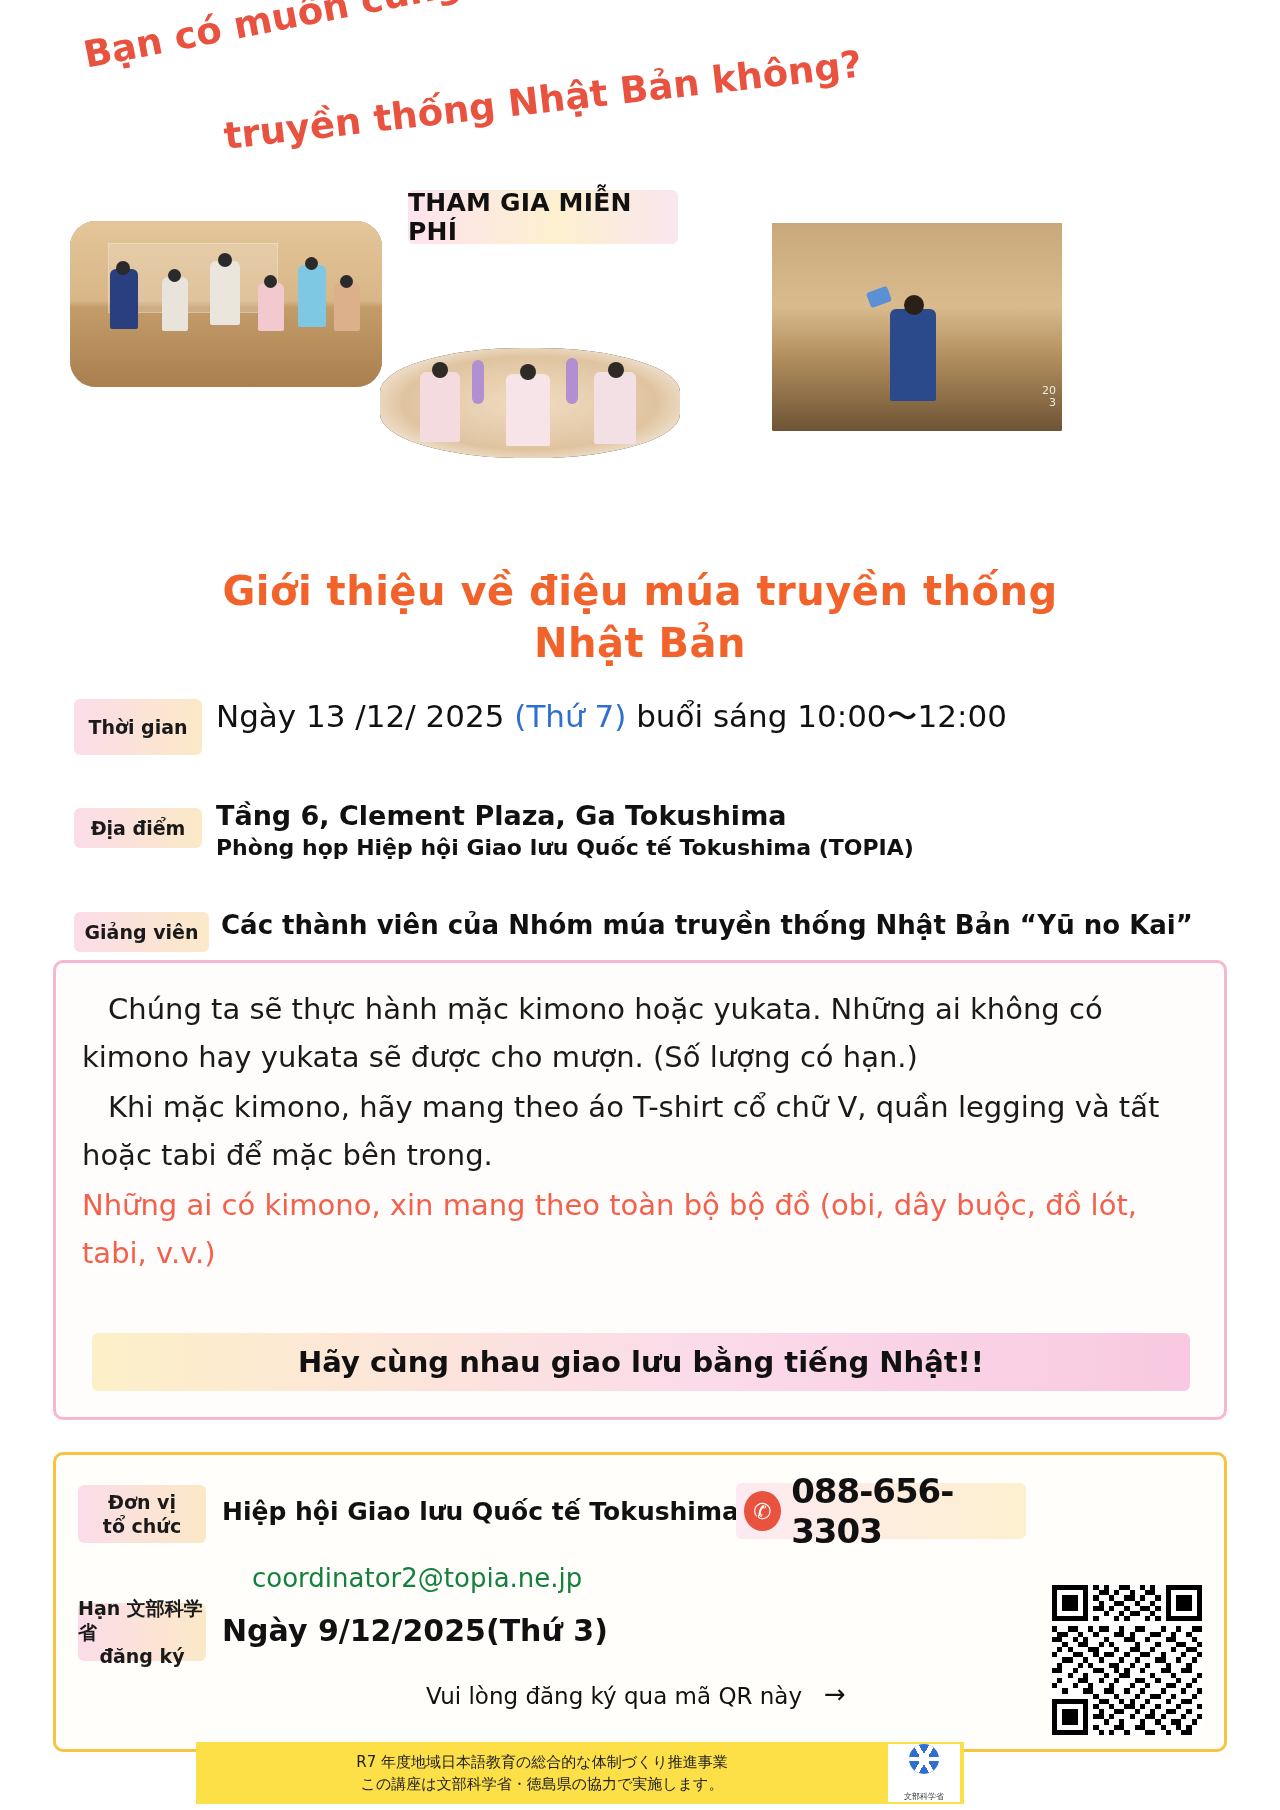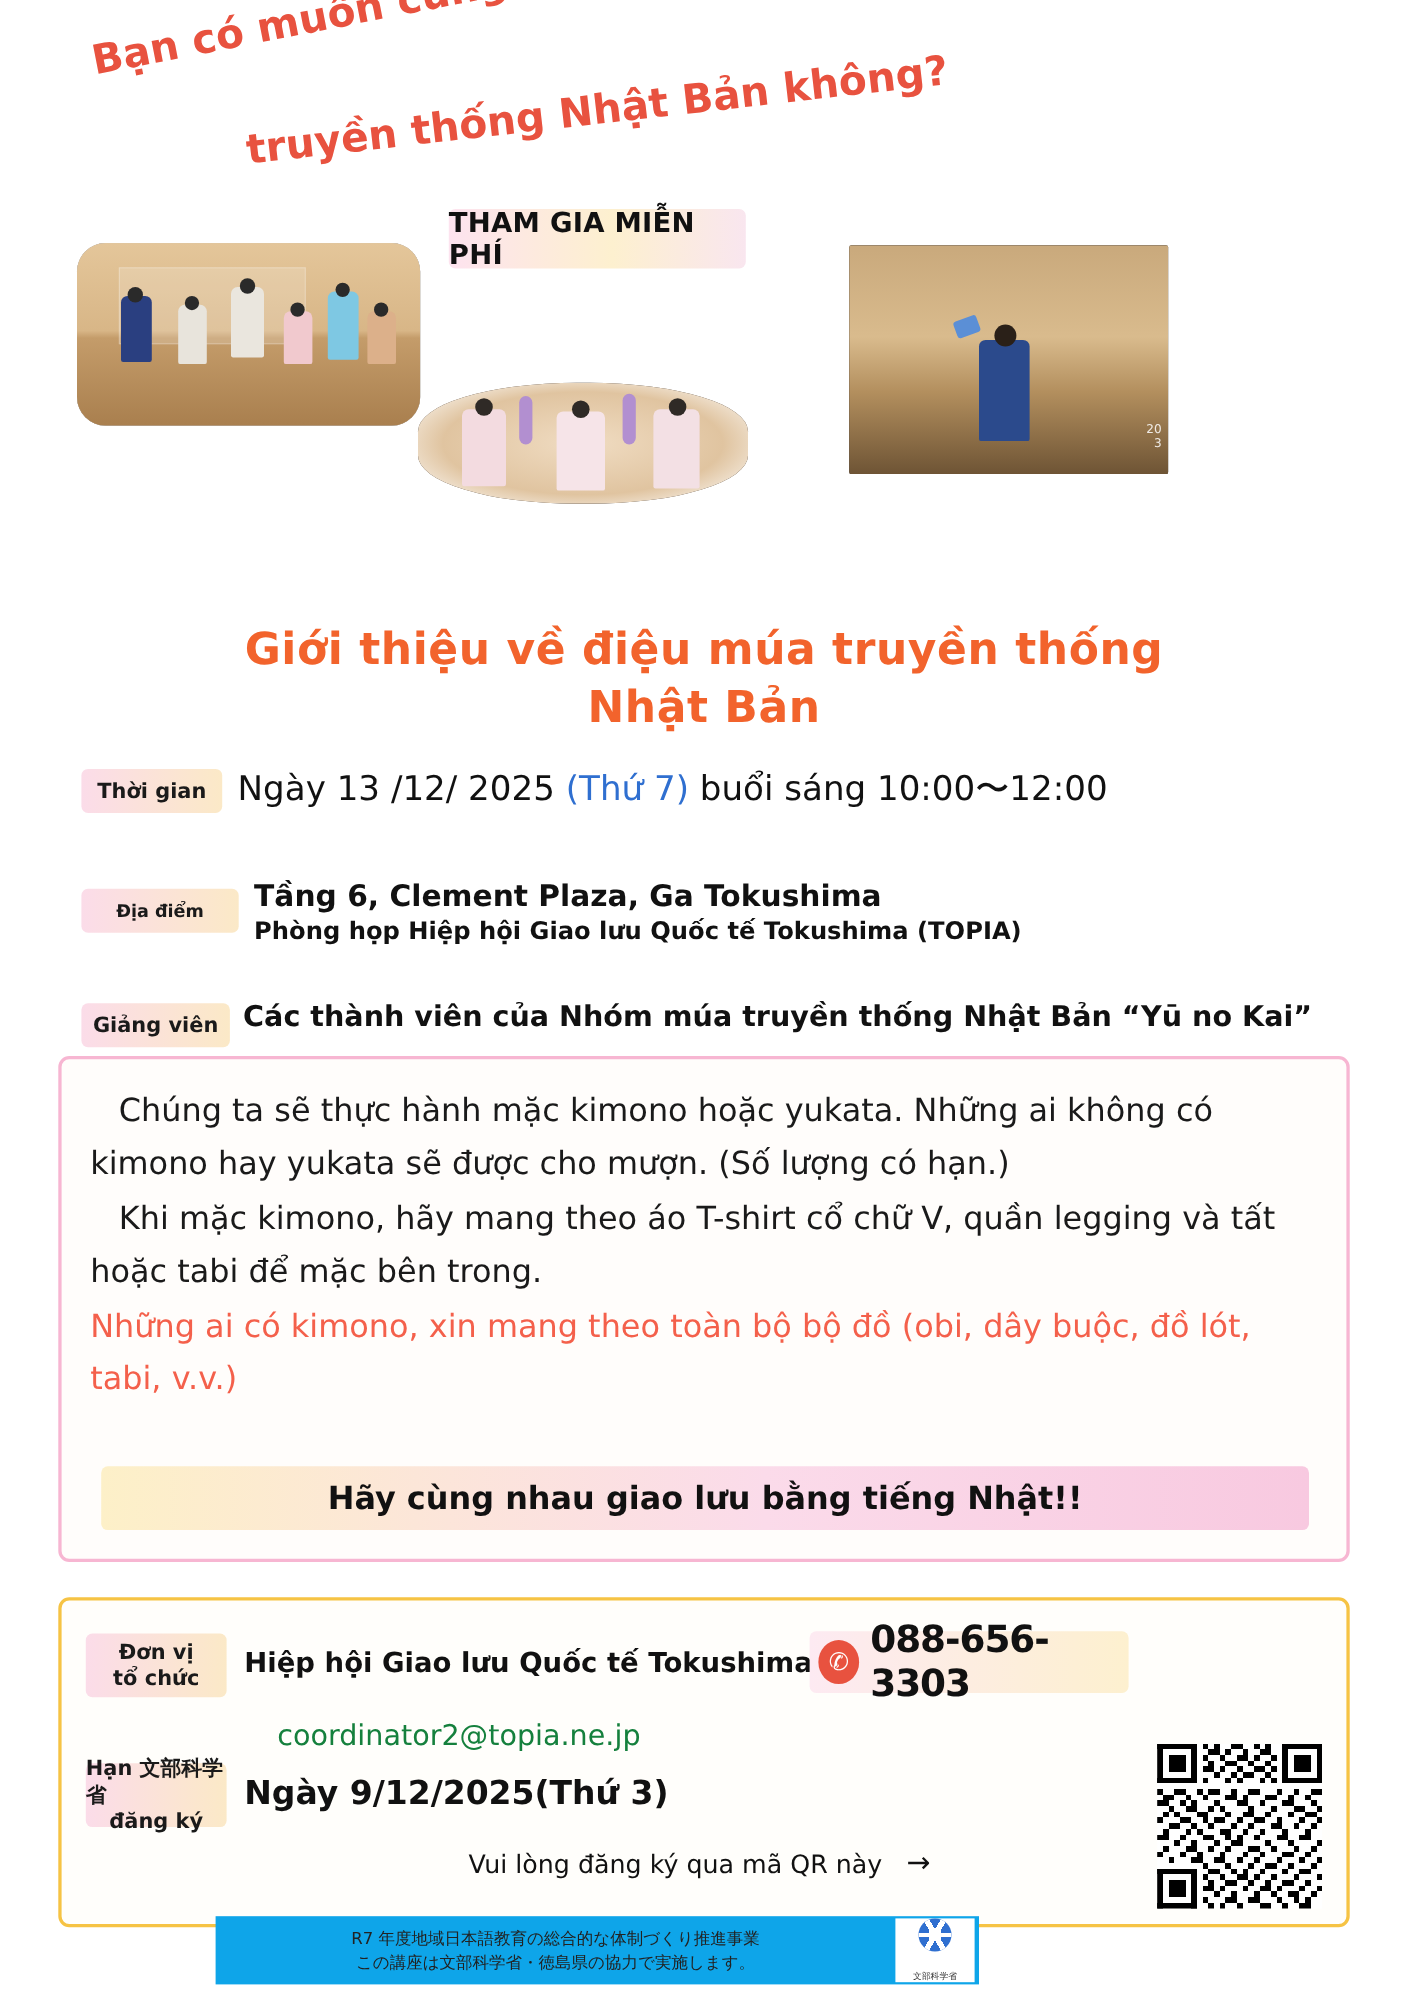--- a/index.html
+++ b/index.html
@@ -100,26 +100,26 @@
   .tag {
     display: inline-flex; align-items: center; justify-content: center;
     border-radius: 6px;
     font-weight: bold; color: #1a1a1a;
     background: linear-gradient(90deg, #fbdce9 0%, #fbe9c7 100%);
     text-align: center;
   }
   .row { position: absolute; display: flex; align-items: flex-start; }
 
   .row-time { left: 74px; top: 696px; }
-  .row-time .tag { width: 128px; height: 40px; font-size: 19px; margin-top: 3px;}
+  .row-time .tag { width: 128px; height: 56px; font-size: 19px; margin-top: 3px;}
   .row-time .val { margin-left: 14px; font-size: 31px; color: #111; white-space: nowrap; }
   .blue { color: #2f6fd0; }
 
   .row-place { left: 74px; top: 800px; }
-  .row-place .tag { width: 143px; height: 40px; font-size: 16px; margin-top: 8px; }
+  .row-place .tag { width: 128px; height: 40px; font-size: 19px; margin-top: 8px; }
   .row-place .vals { margin-left: 14px; }
   .row-place .v1 { font-size: 27px; font-weight: bold; color: #111; white-space: nowrap;}
   .row-place .v2 { font-size: 22px; font-weight: bold; color: #111; margin-top: 4px; white-space: nowrap;}
 
   .row-teacher { left: 74px; top: 910px; }
   .row-teacher .tag { width: 135px; height: 40px; font-size: 19px; margin-top: 2px;}
   .row-teacher .val { margin-left: 12px; font-size: 26px; font-weight: bold; color: #111; white-space: nowrap;}
 
   
   .notes {
@@ -207,22 +207,22 @@
   }
   .qr {
     position: absolute; right: 22px; bottom: 14px;
     width: 150px; height: 150px;
   }
 
   
   .footer {
     position: absolute;
     left: 196px; top: 1742px;
-    width: 694px; height: 62px;
-    background: #0ea5e9;
+    width: 768px; height: 62px;
+    background: #fde047;
     display: flex; align-items: center;
   }
   .footer-text {
     flex: 1; text-align: center;
     font-size: 15px; line-height: 22px; color: #222;
   }
   .mext-logo {
     width: 72px; height: 58px; background: #fff;
     display: flex; flex-direction: column; align-items: center; justify-content: space-between;
     margin-right: 4px;

